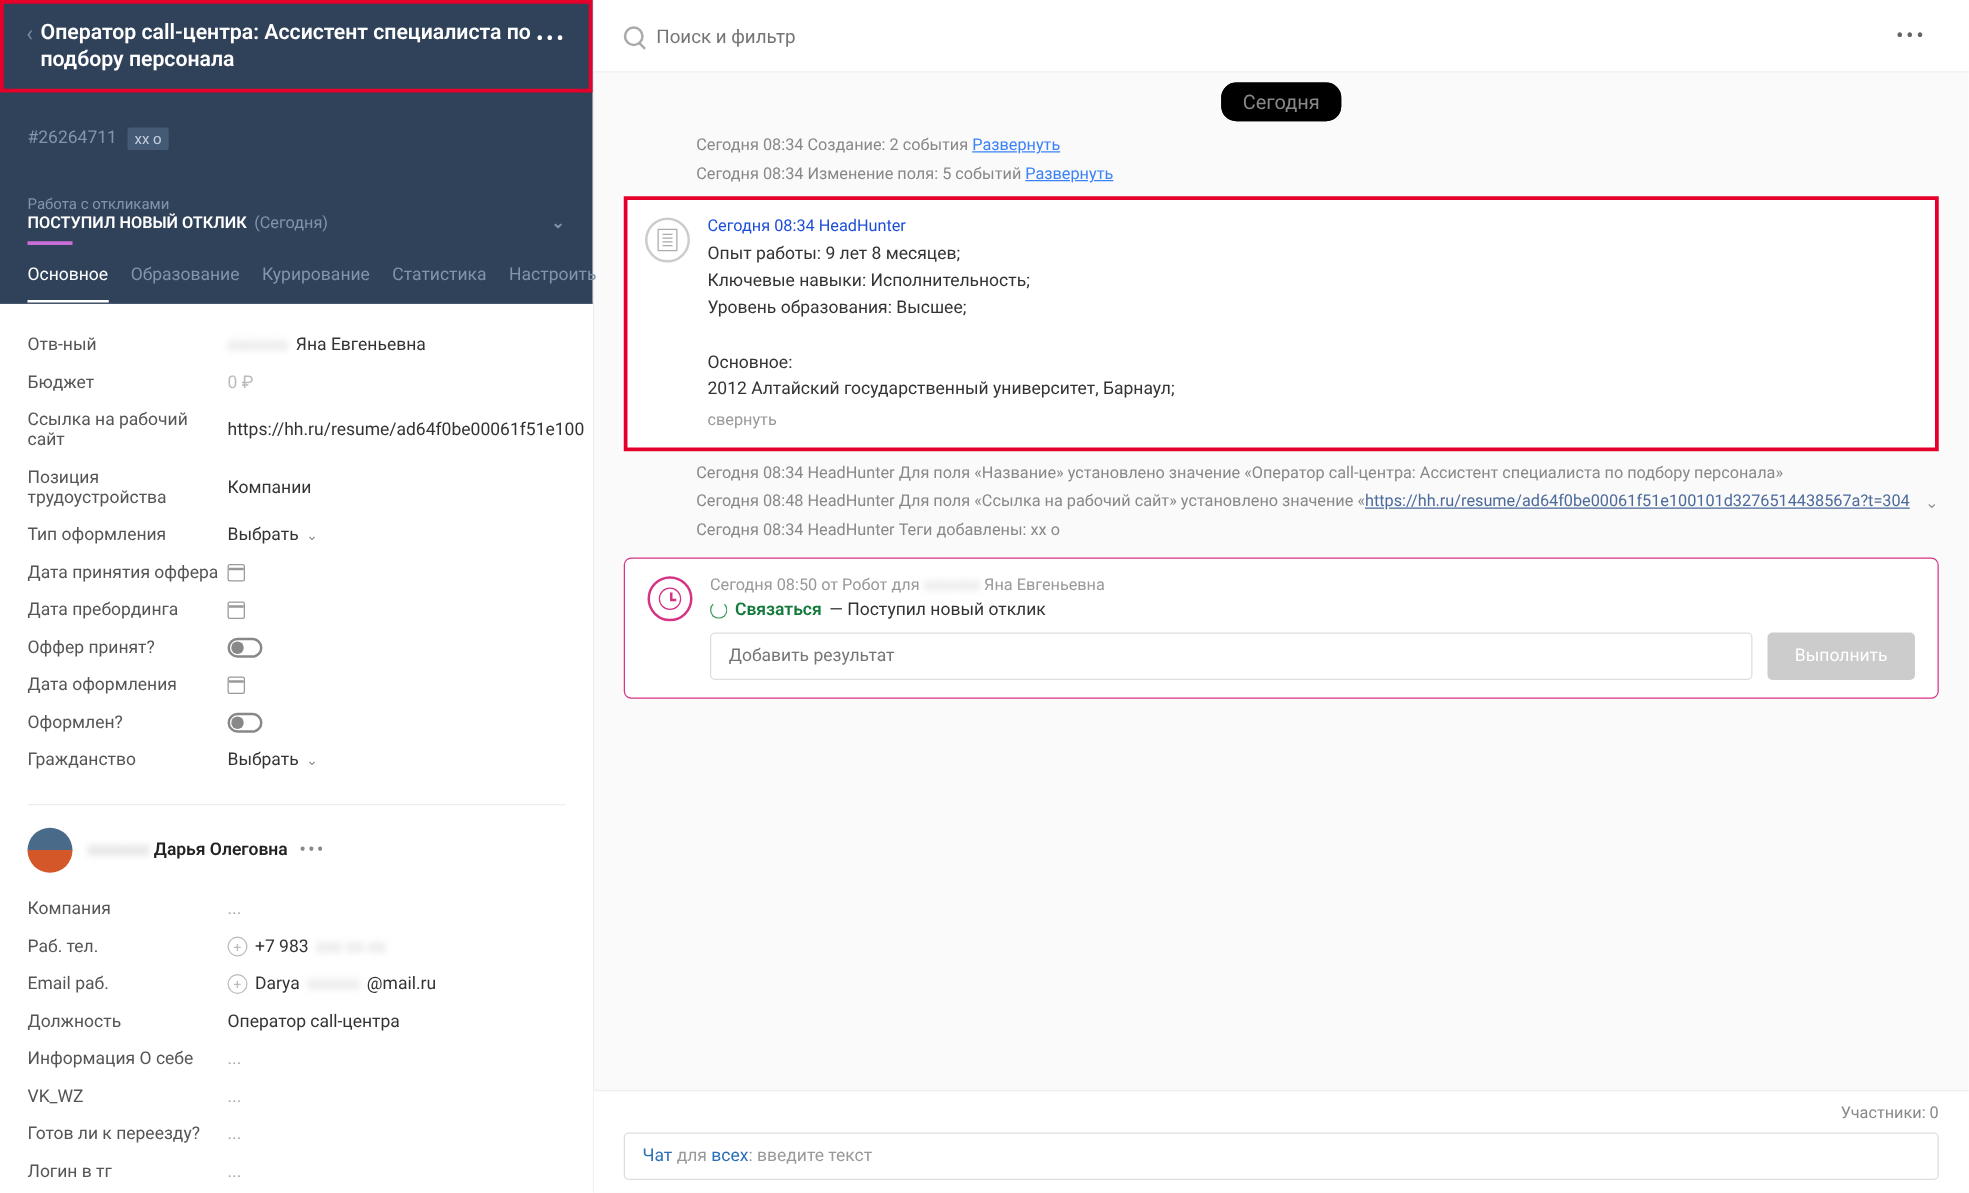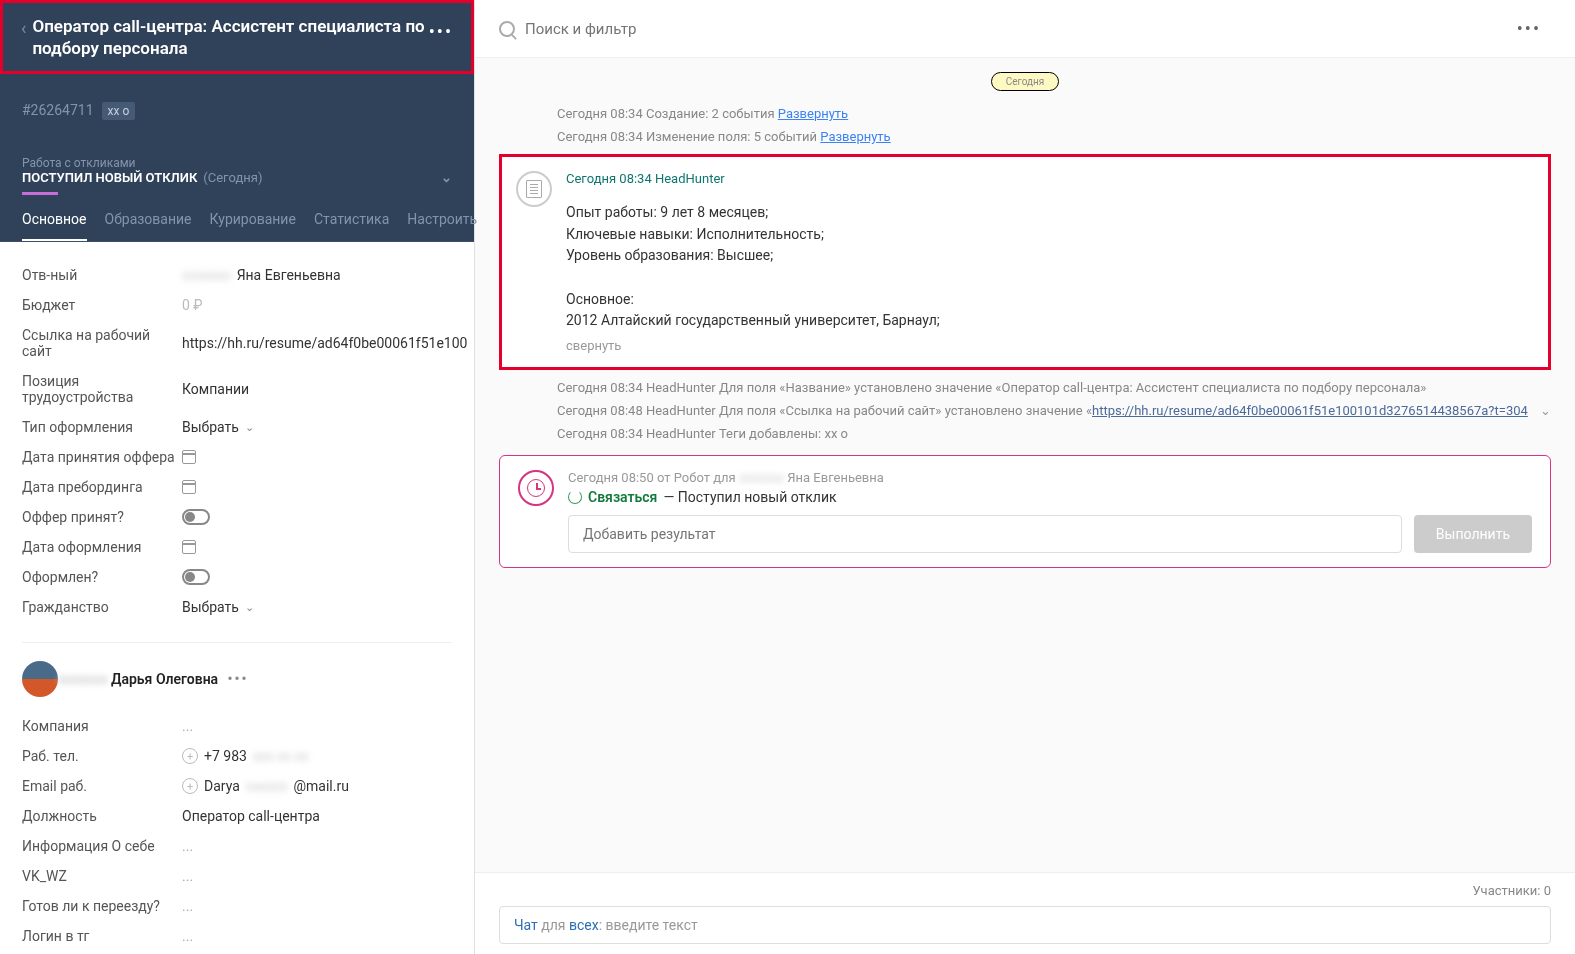--- a/index.html
+++ b/index.html
@@ -28,41 +28,41 @@
 .field-value{color:#333;flex:1;display:flex;align-items:center;gap:6px}
 .field-empty{color:#aaa}
 .field-currency{color:#bbb}
 .select-chev{color:#888;font-size:11px}
 .toggle{width:28px;height:16px;border:2px solid #888;border-radius:10px;position:relative;display:inline-block}
 .toggle::after{content:'';width:10px;height:10px;background:#888;border-radius:50%;position:absolute;top:1px;left:1px}
 .cal-icon{width:14px;height:14px;border:1.5px solid #999;border-radius:2px;position:relative;display:inline-block}
 .cal-icon::before{content:'';position:absolute;top:2px;left:0;right:0;height:1.5px;background:#999}
 .plus-circle{width:16px;height:16px;border:1.5px solid #bbb;border-radius:50%;display:inline-flex;align-items:center;justify-content:center;color:#bbb;font-size:11px;flex-shrink:0}
 .contact-block{margin-top:20px;padding-top:18px;border-top:1px solid #eee}
-.contact-head{display:flex;align-items:center;gap:0;margin-bottom:14px}
+.contact-head{display:flex;align-items:center;gap:12px;margin-bottom:14px}
 .avatar{width:36px;height:36px;border-radius:50%;background:linear-gradient(180deg,#4a6a8a 50%,#d4572a 50%)}
 .contact-name{font-weight:600;color:#222}
 .blur{filter:blur(3px);color:#ccc;display:inline-block}
 .main{flex:1;display:flex;flex-direction:column;background:#fafafa}
 .main-top{background:#fff;padding:18px 24px;display:flex;align-items:center;border-bottom:1px solid #eee}
 .search-icon{width:16px;height:16px;border:2px solid #aaa;border-radius:50%;position:relative;margin-right:10px}
 .search-icon::after{content:'';width:6px;height:2px;background:#aaa;position:absolute;bottom:-3px;right:-4px;transform:rotate(45deg)}
 .search-input{border:none;outline:none;font-size:15px;color:#8b5cf6;flex:1;background:transparent}
 .top-more{color:#666;font-size:18px;letter-spacing:2px;padding:0 10px}
 .feed{flex:1;padding:0 24px 20px;overflow-y:auto}
 .day-sep{text-align:center;margin:14px 0}
-.day-sep span{background:#fef9c3;border:1px solid #000000;border-radius:12px;padding:3px 14px;font-size:10px;color:#888}
+.day-sep span{background:#000000;border:3px solid #000000;border-radius:12px;padding:3px 14px;font-size:16px;color:#888}
 .log-line{color:#888;font-size:13px;padding:4px 0 4px 58px}
 .log-link{color:#3b82f6;text-decoration:underline;cursor:pointer}
 .hh-block{border:3px solid #e4002b;padding:14px 18px 14px 14px;margin:6px 0;display:flex;gap:14px;background:#fff}
 .hh-icon{width:36px;height:36px;border:2px solid #ccc;border-radius:50%;display:flex;align-items:center;justify-content:center;flex-shrink:0}
 .doc-icon{width:16px;height:18px;border:1.5px solid #aaa;border-radius:1px;position:relative}
 .doc-icon::before{content:'';position:absolute;top:3px;left:3px;right:3px;height:1px;background:#aaa;box-shadow:0 3px 0 #aaa,0 6px 0 #aaa,0 9px 0 #aaa}
 .hh-body{flex:1}
-.hh-time{color:#0f766e;font-size:13px;margin-bottom:16px}
+.hh-time{color:#1d4ed8;font-size:13px;margin-bottom:4px}
 .hh-text{color:#333;font-size:14px;line-height:1.55}
 .hh-collapse{color:#999;font-size:13px;margin-top:6px;cursor:pointer}
 .url-link{color:#4b6a9b;text-decoration:underline}
 .task-block{border:1px solid #d63384;border-radius:6px;padding:14px 18px;margin-top:10px;background:#fff;display:flex;gap:14px}
 .task-icon{width:36px;height:36px;border:2px solid #d63384;border-radius:50%;display:flex;align-items:center;justify-content:center;flex-shrink:0}
 .clock{width:18px;height:18px;border:1.5px solid #d63384;border-radius:50%;position:relative}
 .clock::after{content:'';position:absolute;top:3px;left:8px;width:1.5px;height:6px;background:#d63384}
 .clock::before{content:'';position:absolute;top:8px;left:8px;width:5px;height:1.5px;background:#d63384}
 .task-body{flex:1}
 .task-meta{color:#999;font-size:13px;margin-bottom:4px}

